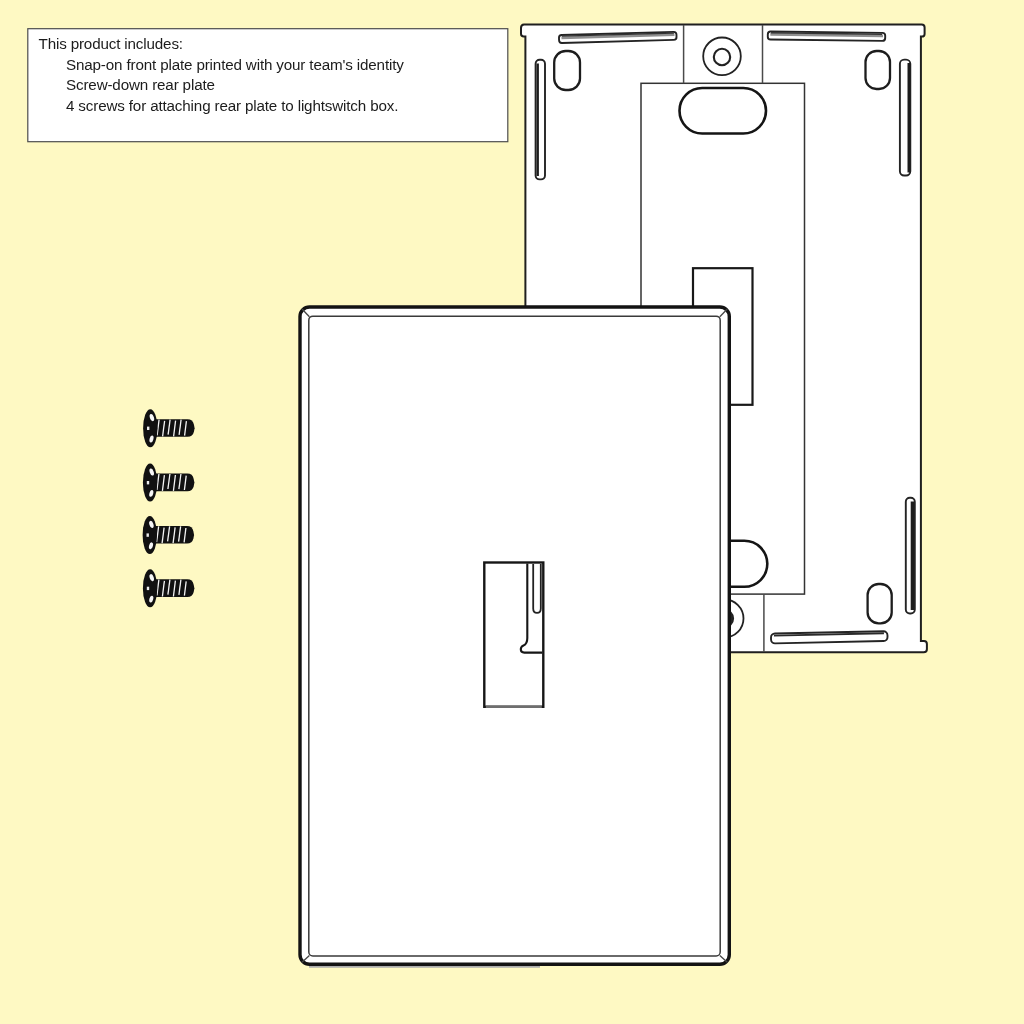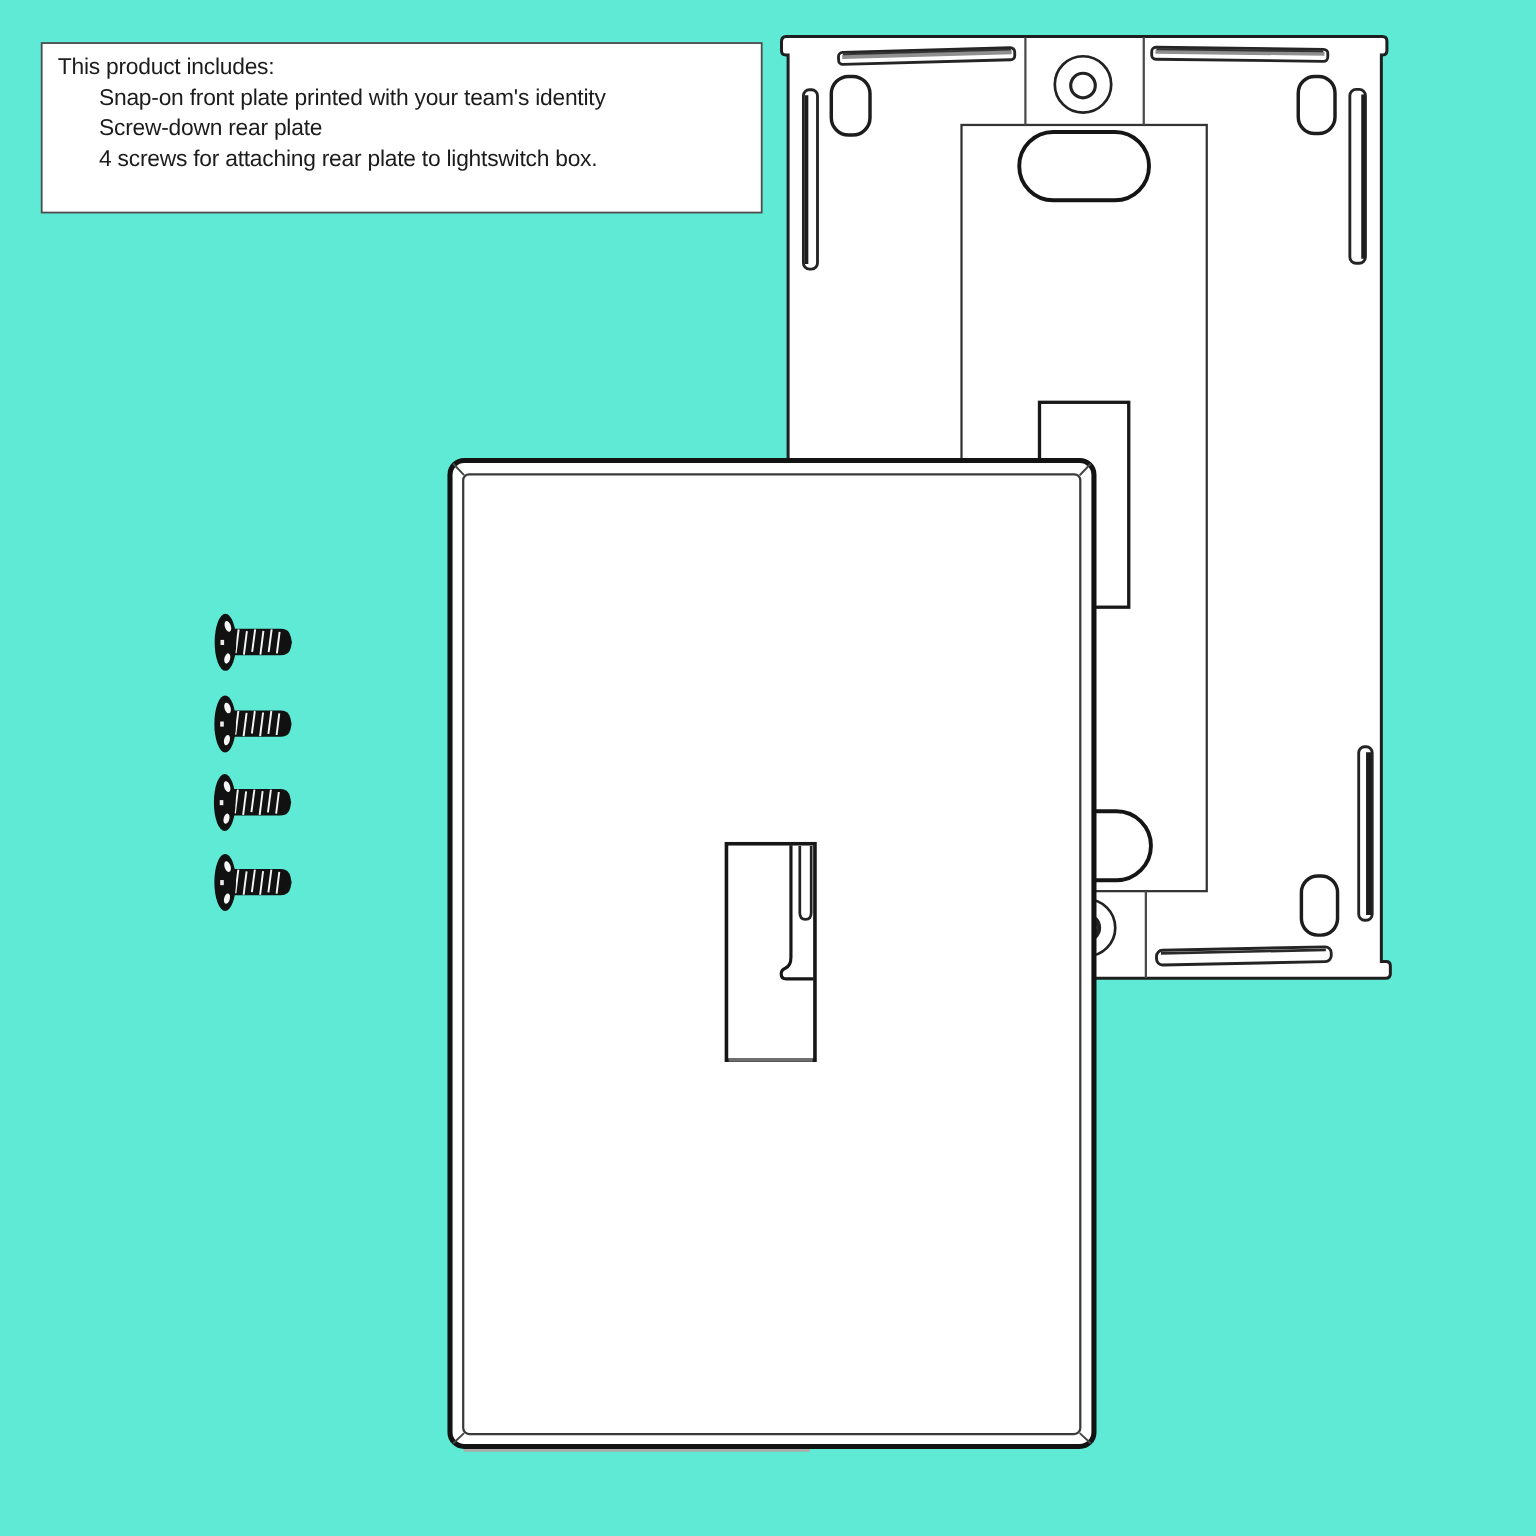--- a/index.html
+++ b/index.html
@@ -1,16 +1,16 @@
 <!DOCTYPE html>
 <html><head>
 <meta charset="utf-8">
 <style>
   html,body{margin:0;padding:0;background:#ffffff;}
-  #page{position:relative;width:1024px;height:1024px;background:#5eead4;overflow:hidden;}
+  #page{position:relative;width:1024px;height:1024px;background:#fef9c3;overflow:hidden;}
   svg{position:absolute;left:0;top:0;}
   text{font-family:"Liberation Sans",sans-serif;fill:#1c1c1c;}
 </style>
 </head>
 <body>
 <div id="page">
 <svg width="1024" height="1024" viewBox="0 0 1024 1024">
 
   <g fill="white" stroke="#1f1f1f" stroke-width="2">
     <path d="M 524,24.4 H 921.6 Q 924.6,24.4 924.6,27.4 V 33.9 Q 924.6,36.6 921.8,36.6 H 920.9 V 641 H 924 Q 926.9,641 926.9,643.9 V 649.2 Q 926.9,652.2 923.7,652.2 H 524 Q 520.9,652.2 520.9,649.2 V 643.9 Q 520.9,641 523.7,641 H 525.4 V 36.6 H 523.8 Q 521,36.6 521,33.8 V 28 Q 521,24.4 524,24.4 Z"></path>

